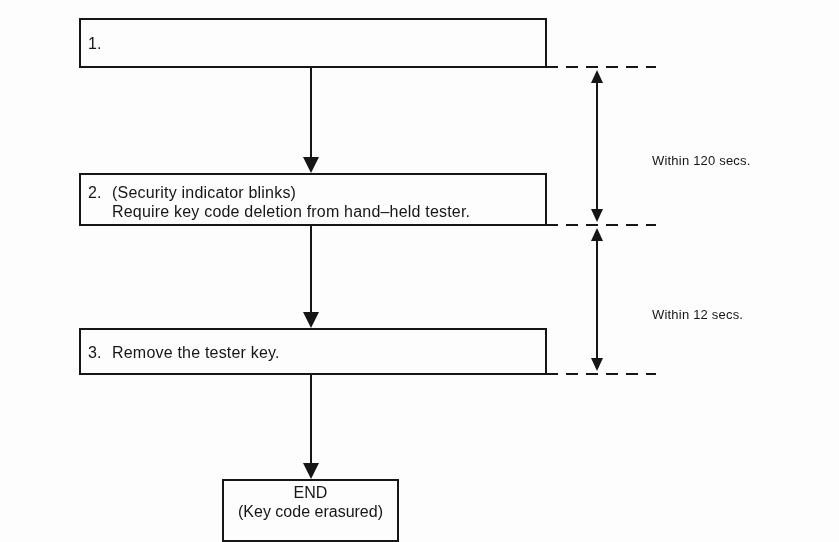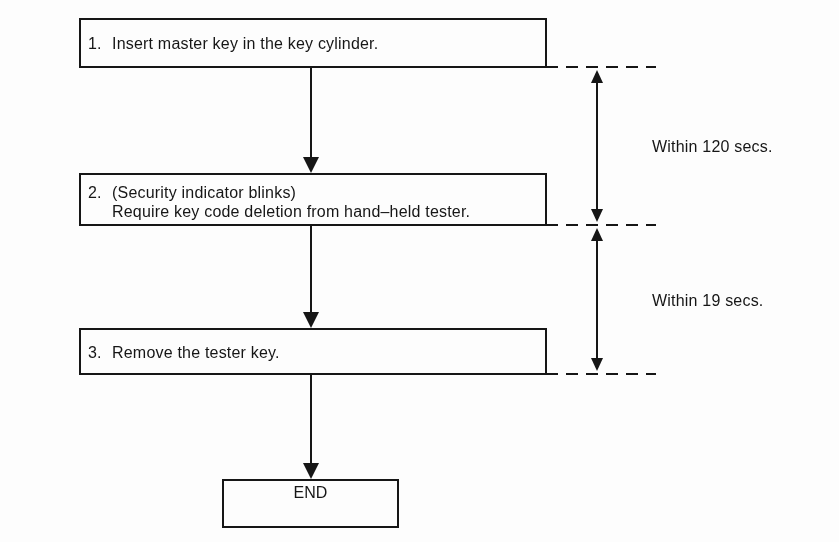--- a/index.html
+++ b/index.html
@@ -30,21 +30,21 @@
     padding-left: 7px;
   }
   .pbox .num { width: 24px; flex: none; }
   .box1 { left: 79px;  top: 18px;  width: 468px; height: 50px; padding-top: 14px; }
   .box2 { left: 79px;  top: 173px; width: 468px; height: 53px; padding-top: 8px;  }
   .box3 { left: 79px;  top: 328px; width: 468px; height: 47px; padding-top: 13px; }
 
   
   .endbox {
     position: absolute;
-    left: 222px; top: 479px; width: 177px; height: 49px;
+    left: 222px; top: 479px; width: 177px; height: 63px;
     border: 2px solid var(--ink);
     text-align: center;
     font-size: 16px;
     line-height: 19px;
     padding-top: 2px;
   }
 
   
   .conn {
     position: absolute;
@@ -95,36 +95,36 @@
     border-left: 6px solid transparent;
     border-right: 6px solid transparent;
     border-top: 13px solid var(--ink);
   }
   .dim1 { left: 590px; top: 70px;  height: 152px; }
   .dim2 { left: 590px; top: 228px; height: 143px; }
 
   
   .timer-label {
     position: absolute;
-    font-size: 16px;
+    font-size: 13px;
     line-height: 20px;
     letter-spacing: 0.2px;
     white-space: nowrap;
+    margin-top: 14px;
   }
   .tl1 { left: 652px; top: 137px; }
   .tl2 { left: 652px; top: 291px; }
 </style>
 </head>
 <body>
 
 <div class="canvas">
 
   <div class="pbox box1">
     <span class="num">1.</span>
-    <span class="lines">Insert master key in the key cylinder.</span>
   </div>
 
   <div class="conn conn1">
     <div class="cline"></div>
     <div class="ah-down-big"></div>
   </div>
 
   <div class="pbox box2">
     <span class="num">2.</span>
     <span class="lines">
@@ -143,34 +143,35 @@
     <span class="lines">Remove the tester key.</span>
   </div>
 
   <div class="conn conn3">
     <div class="cline"></div>
     <div class="ah-down-big"></div>
   </div>
 
   <div class="endbox">
     <div>END</div>
+    <div>(Key code erasured)</div>
   </div>
 
   <div class="dash dash1"></div>
   <div class="dash dash2"></div>
   <div class="dash dash3"></div>
 
   <div class="dim dim1">
     <div class="ah-up"></div>
     <div class="dline"></div>
     <div class="ah-down"></div>
   </div>
 
   <div class="dim dim2">
     <div class="ah-up"></div>
     <div class="dline"></div>
     <div class="ah-down"></div>
   </div>
 
   <div class="timer-label tl1">Within 120 secs.</div>
-  <div class="timer-label tl2">Within 19 secs.</div>
+  <div class="timer-label tl2">Within 12 secs.</div>
 
 </div>
 
 </body></html>

